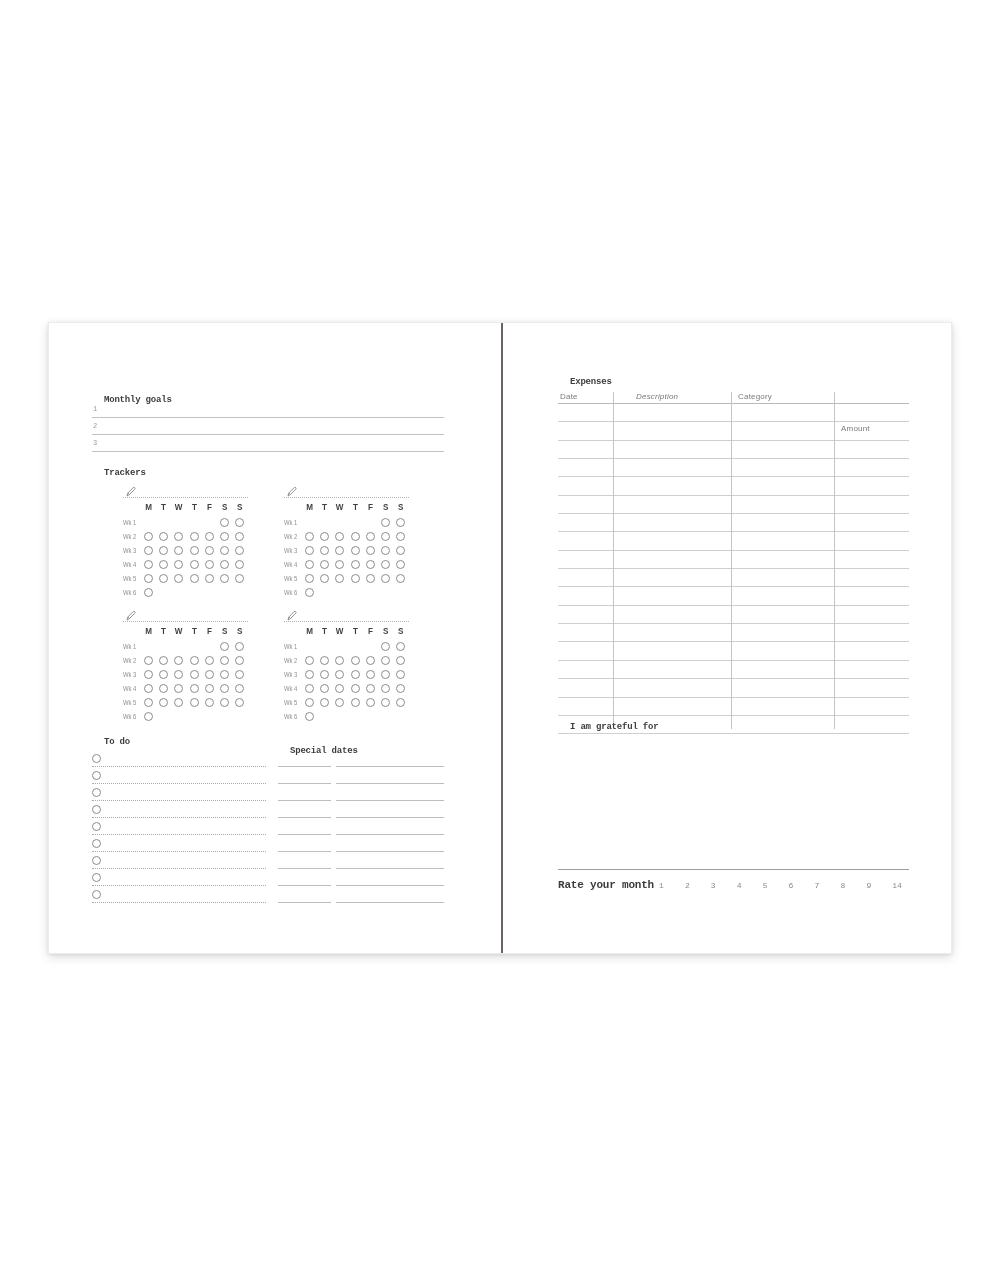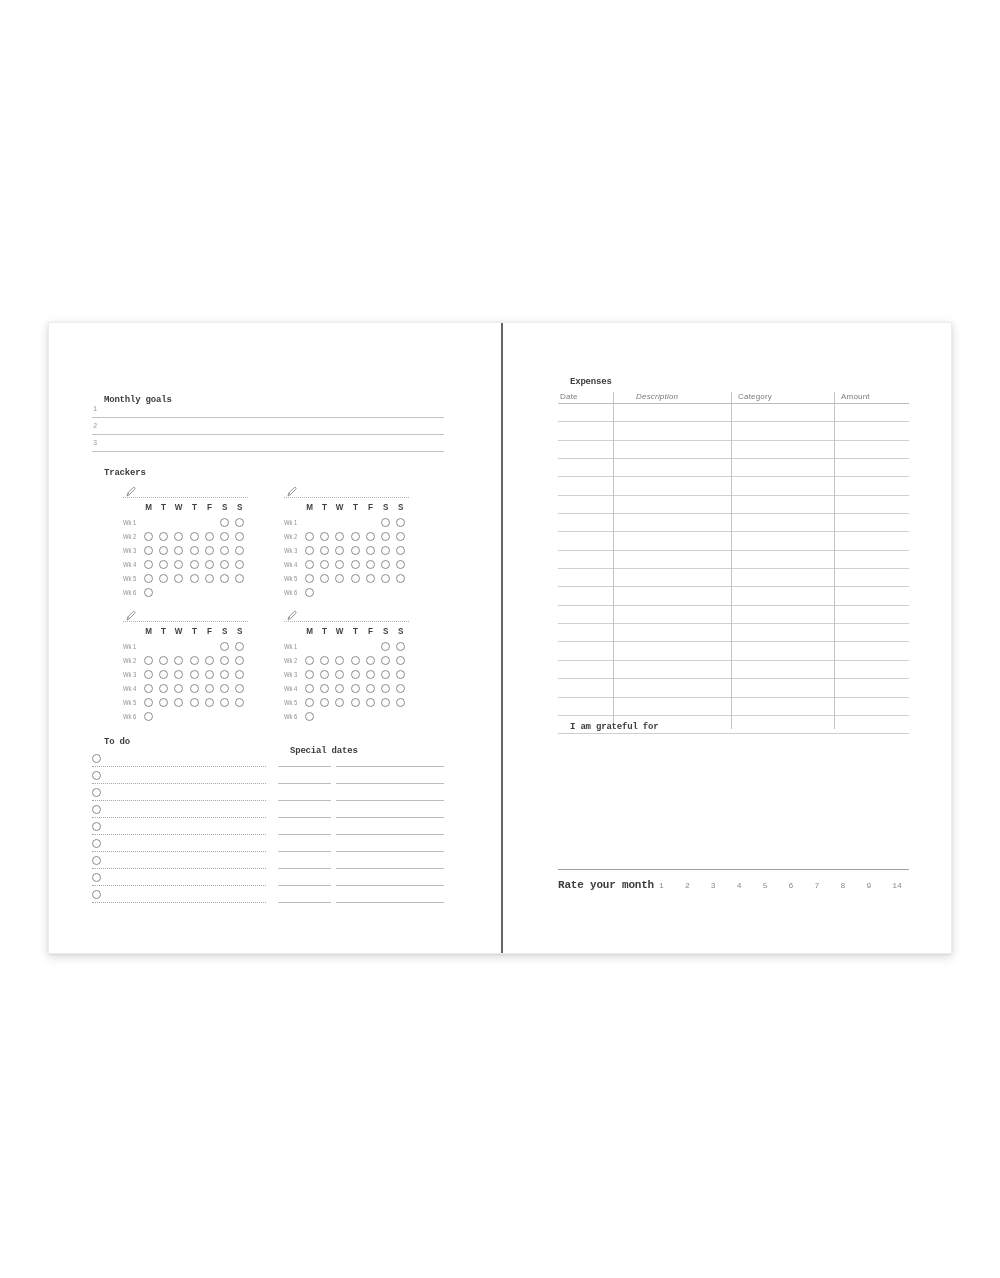--- a/index.html
+++ b/index.html
@@ -729,21 +729,21 @@
   </div>
 
   <div class="page page-right">
 
     <div class="tw" style="left:55px; top:54px;">Expenses</div>
     <div class="expense-table" id="expense-table">
         <div class="exp-header">
           <span class="col-label" style="left: 2px;">Date</span>
           <span class="col-label" style="left: 78px; font-style: italic;">Description</span>
           <span class="col-label" style="left: 180px;">Category</span>
-          <span class="col-label" style="left: 283px;">Amount</span>
+          <span class="col-label" style="left: 283px; margin-top: 32px;">Amount</span>
         </div>
         <div class="exp-row"></div>
         <div class="exp-row"></div>
         <div class="exp-row"></div>
         <div class="exp-row"></div>
         <div class="exp-row"></div>
         <div class="exp-row"></div>
         <div class="exp-row"></div>
         <div class="exp-row"></div>
         <div class="exp-row"></div>

